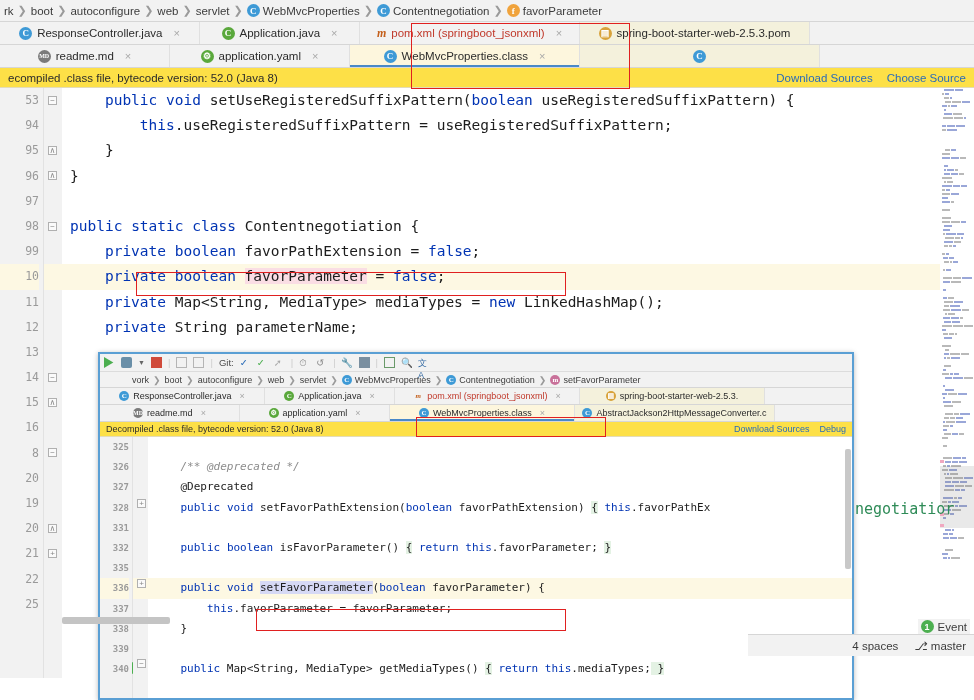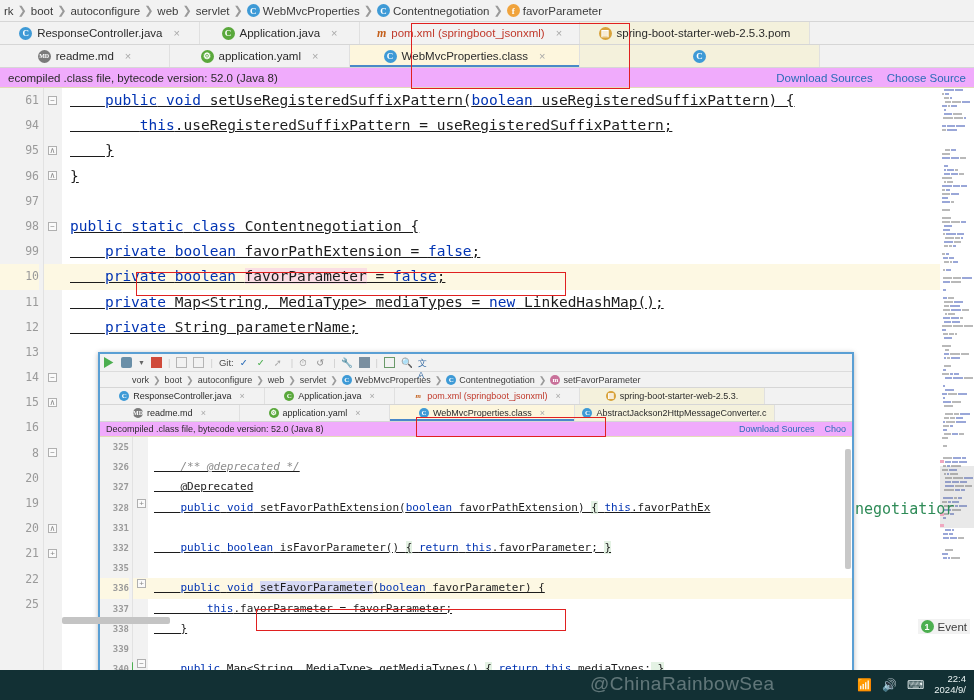--- a/index.html
+++ b/index.html
@@ -46,41 +46,41 @@
     padding: 0 10px; border-right: 1px solid #e0e0e0;
     color: #2b2b2b; position: relative;
   }
   .tab .x { color: #a8a8a8; font-size: 11px; margin-left: 6px; }
   .tab.active-underline { background: #fdf6dd; box-shadow: inset 0 -2px 0 #4a89c8; }
   .tab.yellowish { background: #f4f1dc; }
   .tab.red-text { color: #c0392b; }
 
   .notice {
     display: flex; align-items: center; justify-content: space-between;
-    height: 20px; background: #f0abfc; border-bottom: 1px solid #e3dcb8;
+    height: 20px; background: #fde047; border-bottom: 1px solid #e3dcb8;
     padding: 0 8px; font-size: 11.5px; color: #2b2b2b;
   }
   .notice .links { display: flex; gap: 14px; color: #2b6cb8; }
 
   
   .editor { position: relative; display: flex; background: #ffffff; }
   .gutter {
     width: 44px; background: #f2f2f2; border-right: 1px solid #e2e2e2;
     font-family: "DejaVu Sans Mono", monospace; font-size: 11.5px;
     color: #9a9a9a; text-align: right; padding-right: 4px; flex: none;
     position: relative;
   }
   .foldcol { width: 18px; background: #f2f2f2; flex: none; position: relative; }
   .code {
     flex: 1; position: relative; overflow: hidden;
     font-family: "DejaVu Sans Mono", monospace;
     white-space: pre;
   }
   .ln { height: 25.2px; line-height: 25.2px; }
-  .cl { height: 25.2px; line-height: 25.2px; padding-left: 8px; font-size: 14.5px; text-decoration: underline; }
+  .cl { height: 25.2px; line-height: 25.2px; padding-left: 8px; font-size: 14.5px; }
   .hl-line { background: #fdf8e3; }
 
   .kw { color: #0033b3; }
   .txt { color: #1c1c1c; }
   .cmt { color: #8c8c8c; font-style: italic; }
   .hint { color: #2e8b57; }
   .sel-bg { background: #fadde4; }
   .green-bg { background: #e4f2e4; }
   .blue-sel { background: #d6d9f5; }
 
@@ -247,21 +247,21 @@
   <div class="notice">
     <span>ecompiled .class file, bytecode version: 52.0 (Java 8)</span>
     <span class="links">
       <span>Download Sources</span>
       <span>Choose Source</span>
     </span>
   </div>
 
   <div class="editor" style="position:absolute; left:0; top:88px; right:0; bottom:22px;">
     <div class="gutter" id="outer-gutter">
-        <div class="ln">61</div>
+        <div class="ln">53</div>
         <div class="ln">94</div>
         <div class="ln">95</div>
         <div class="ln">96</div>
         <div class="ln">97</div>
         <div class="ln">98</div>
         <div class="ln">99</div>
         <div class="ln hl-line">10</div>
         <div class="ln">11</div>
         <div class="ln">12</div>
         <div class="ln">13</div>
@@ -544,21 +544,21 @@
         <div class="tab yellowish" style="width: 200px; justify-content: center;">
           <span class="ic ic-class">C</span>
           <span>AbstractJackson2HttpMessageConverter.c</span>
         </div>
       </div>
 
     <div class="notice">
       <span>Decompiled .class file, bytecode version: 52.0 (Java 8)</span>
       <span class="links">
         <span>Download Sources</span>
-        <span>Choo</span>
+        <span>Debug</span>
       </span>
     </div>
 
     <div class="editor" style="position:absolute; left:0; top:83px; right:0; bottom:0;">
       <div class="gutter" id="inner-gutter">
           <div class="ln">325</div>
           <div class="ln">326</div>
           <div class="ln">327</div>
           <div class="ln">328</div>
           <div class="ln">331</div>
@@ -592,31 +592,30 @@
     </div>
 
     <div class="redbox" style="left:316px; top:63px; width:190px; height:20px;"></div>
 
     <div class="redbox" style="left:156px; top:255px; width:310px; height:22px;"></div>
 
   <div class="vscroll-thumb" style="right: 1px; top: 95px; width: 6px; height: 120px;"></div>
     </div>
 
 
+  <div class="statusbar" style="left:748px; width:226px; bottom:44px;">
+    <div class="sb-right">
+      <span>4 spaces</span>
+      <span>
+        <span>⎇</span>
+        <span>master</span>
+      </span>
+    </div>
+  </div>
 
   <div style="position:absolute; right:4px; bottom:66px; display:flex; align-items:center; gap:4px; font-size:11.5px; color:#3c3c3c; background:#f2f2f2; padding:1px 3px;">
     <span class="evt-badge">1</span>
     <span>Event</span>
   </div>
 
-  <div class="taskbar">
-    <span class="watermark wm-taskbar" style="position:absolute; left:590px; top:3px;">@ChinaRainbowSea</span>
-    <span style="font-size:12px;">📶</span>
-    <span style="font-size:12px;">🔊</span>
-    <span style="font-size:12px;">⌨</span>
-    <span class="tray-time">
-      <div>22:4</div>
-      <div>2024/9/</div>
-    </span>
-  </div>
 
 <div class="hscroll-thumb" style="left: 62px; top: 617px; width: 108px; height: 7px;"></div>
   </div>
 
 </body></html>

